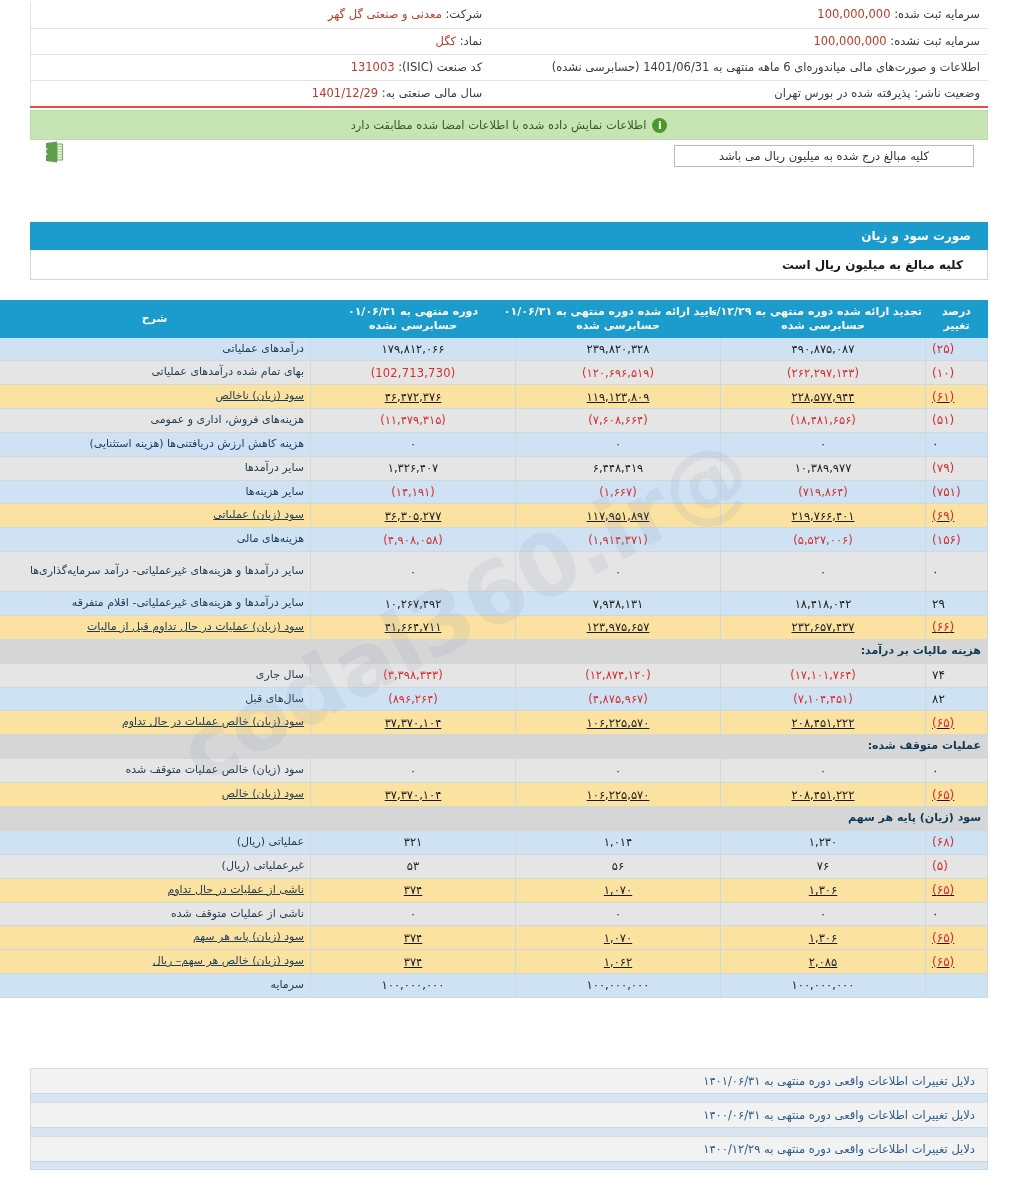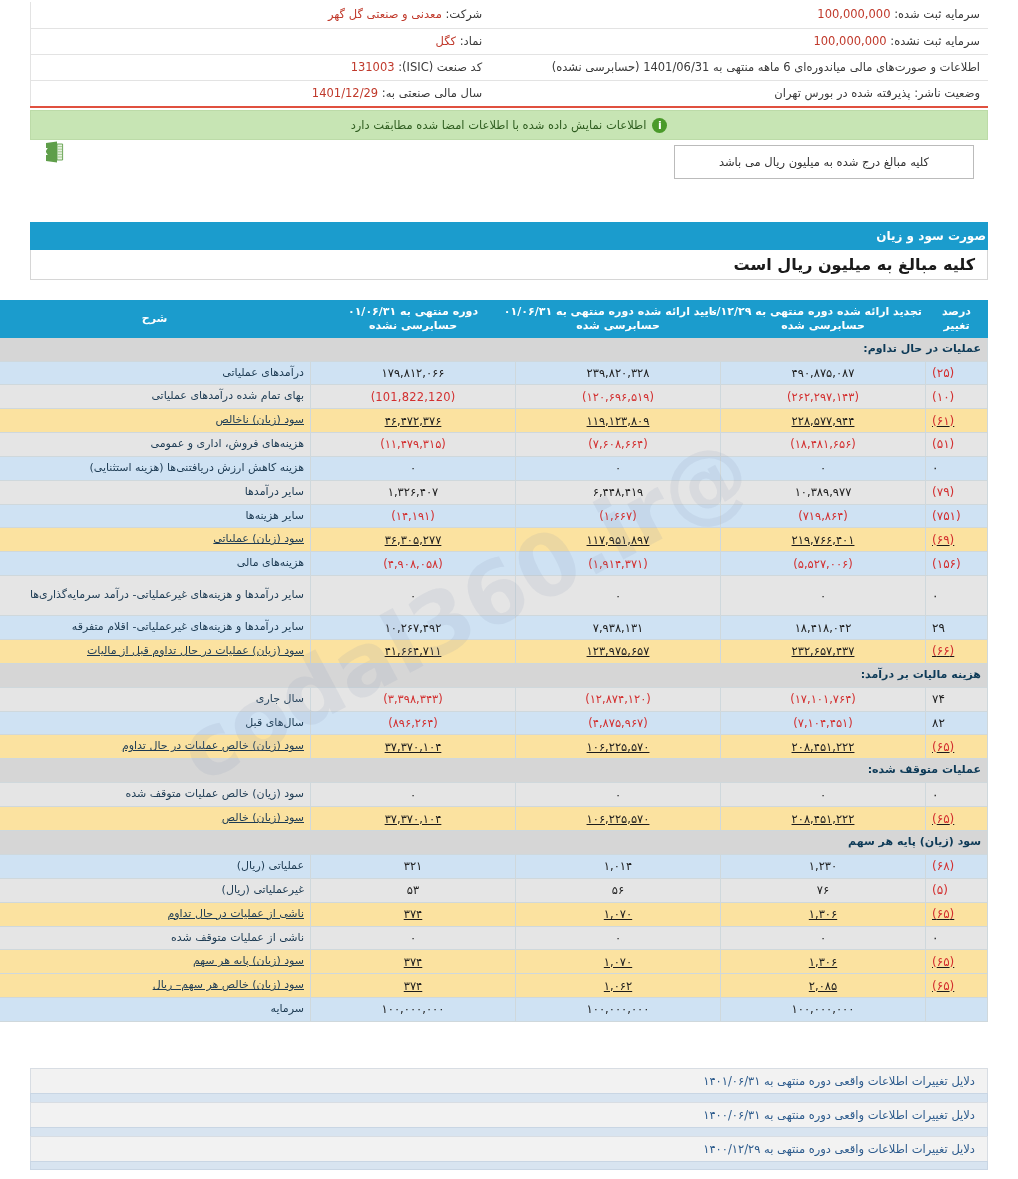--- a/index.html
+++ b/index.html
@@ -51,50 +51,50 @@
     width: 15px; height: 15px; border-radius: 50%;
     background: #4a9a2a;
     color: #fff; font-size: 11px; font-weight: bold;
     display: inline-flex; align-items: center; justify-content: center;
     line-height: 1;
   }
 
   
   .curr-box {
     position: absolute; right: 44px; top: 145px;
-    width: 300px; height: 34px;
+    width: 300px; height: 22px;
     border: 1px solid #bbb; background: #fff;
     font-size: 11.5px; color: #333;
     display: flex; align-items: center; justify-content: center;
   }
   .xls {
     position: absolute; left: 44px; top: 141px;
     width: 20px; height: 22px;
   }
   .xls svg { display:block; }
 
   
   .sect-bar {
     position: absolute; right: 30px; top: 222px;
     width: 958px; height: 28px;
     background: #1b9ccd;
     color: #ffffff;
     font-size: 12px; font-weight: bold;
     display: flex; align-items: center;
-    padding: 0 1px;
+    padding: 0 16px;
     border: 1px solid #1b9ccd;
   }
   .sect-sub {
     position: absolute; right: 30px; top: 250px;
     width: 958px; height: 30px;
     background: #fff;
     border: 1px solid #d6d6d6; border-top: none;
-    color: #1a1a1a; font-size: 16px; font-weight: bold;
+    color: #1a1a1a; font-size: 12px; font-weight: bold;
     display: flex; align-items: center;
-    padding: 0 12px;
+    padding: 0 24px;
   }
 
   
   .fin-wrap { position: absolute; right: 30px; top: 300px; width: 958px; }
   table.fin {
     width: 958px;
     border-collapse: collapse;
     font-size: 11px;
     color: #1c1c1c;
     table-layout: fixed;
@@ -242,35 +242,32 @@
             <div>حسابرسی شده</div>
           </th>
           <th class="col-h">
             <div>دوره منتهی به ۰۱/۰۶/۳۱</div>
             <div>حسابرسی نشده</div>
           </th>
           <th class="desc-h">شرح</th>
         </tr>
       </thead>
       <tbody id="fin-body">
-          <tr class="grp">
-            <td colspan="5" class="desc">عملیات در حال تداوم:</td>
-          </tr>
           <tr class="blue">
             <td class="pct"><span class="neg">(۲۵)</span></td>
             <td class="num"><span class="pos">۴۹۰,۸۷۵,۰۸۷</span></td>
             <td class="num"><span class="pos">۲۳۹,۸۲۰,۳۲۸</span></td>
             <td class="num"><span class="pos">۱۷۹,۸۱۲,۰۶۶</span></td>
             <td class="desc">درآمدهای عملیاتی</td>
           </tr>
           <tr class="white">
             <td class="pct"><span class="neg">(۱۰)</span></td>
             <td class="num"><span class="neg">(۲۶۲,۲۹۷,۱۴۳)</span></td>
             <td class="num"><span class="neg">(۱۲۰,۶۹۶,۵۱۹)</span></td>
-            <td class="num"><span class="neg">(101,822,120)</span></td>
+            <td class="num"><span class="neg">(102,713,730)</span></td>
             <td class="desc">بهای تمام شده درآمدهای عملیاتی</td>
           </tr>
           <tr class="gold">
             <td class="pct"><span class="neg">(۶۱)</span></td>
             <td class="num"><span class="pos">۲۲۸,۵۷۷,۹۴۴</span></td>
             <td class="num"><span class="pos">۱۱۹,۱۲۳,۸۰۹</span></td>
             <td class="num"><span class="pos">۴۶,۴۷۲,۳۷۶</span></td>
             <td class="desc">سود (زیان) ناخالص</td>
           </tr>
           <tr class="white">

